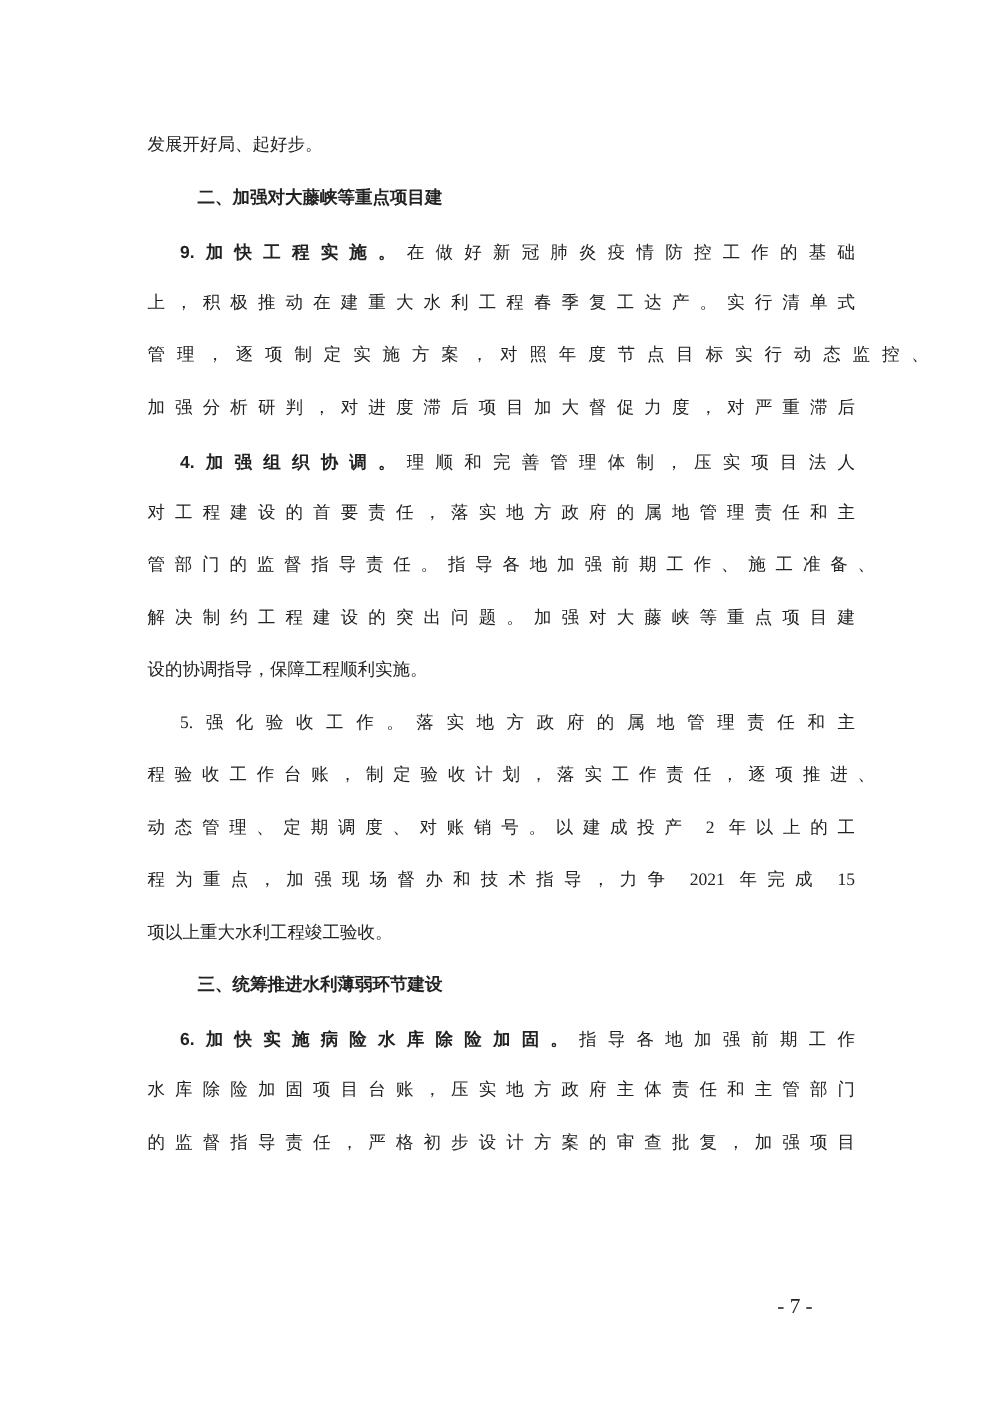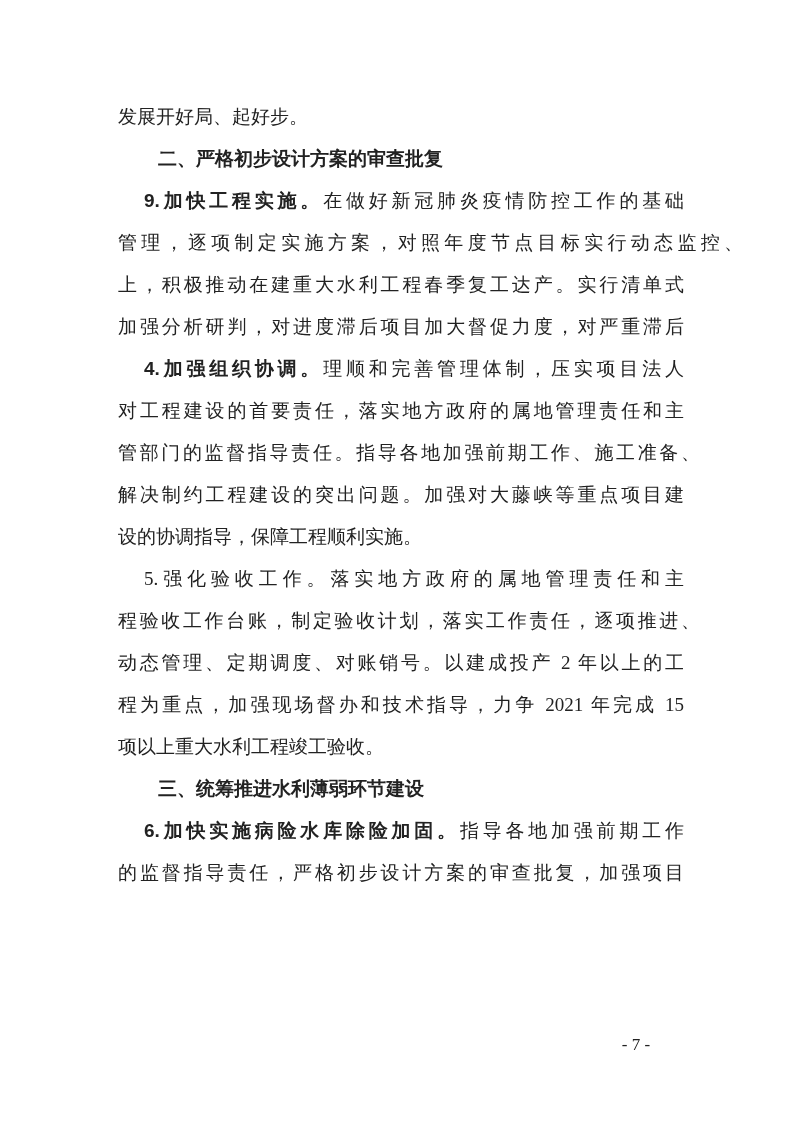--- a/index.html
+++ b/index.html
@@ -18,21 +18,21 @@
   .text-block {
     position: absolute;
     left: 118px;
     top: 96px;
     width: 566px;
   }
   .line {
     height: 42px;
     line-height: 42px;
     width: 566px;
-    font-size: 19px;
+    font-size: 14px;
     color: #222222;
     white-space: nowrap;
   }
   .line.j {
     text-align: justify;
     text-align-last: justify;
     text-justify: inter-character;
   }
   .line.l {
     text-align: left;
@@ -58,33 +58,34 @@
     color: #222222;
     font-family: "Liberation Serif", "DejaVu Serif", serif;
   }
 </style>
 </head>
 <body>
 
 <div class="page">
   <div class="text-block">
       <div class="line l"><span class="seg">发展开好局、起好步。</span></div>
-      <div class="line l ind-head"><span class="seg-kai">二、严格初步设计方案的审查批复</span></div>
+      <div class="line l ind-head"><span class="seg-kai">二、加强对大藤峡等重点项目建</span></div>
       <div class="line j ind-num"><span class="seg-hei">9.加快工程实施。</span><span class="seg">在做好新冠肺炎疫情防控工作的基础</span></div>
+      <div class="line j"><span class="seg">上，积极推动在建重大水利工程春季复工达产。实行清单式</span></div>
       <div class="line j" style="width: 625px;"><span class="seg">管理，逐项制定实施方案，对照年度节点目标实行动态监控、</span></div>
-      <div class="line j"><span class="seg">上，积极推动在建重大水利工程春季复工达产。实行清单式</span></div>
       <div class="line j"><span class="seg">加强分析研判，对进度滞后项目加大督促力度，对严重滞后</span></div>
       <div class="line j ind-num"><span class="seg-hei">4.加强组织协调。</span><span class="seg">理顺和完善管理体制，压实项目法人</span></div>
       <div class="line j"><span class="seg">对工程建设的首要责任，落实地方政府的属地管理责任和主</span></div>
       <div class="line j" style="width: 582px;"><span class="seg">管部门的监督指导责任。指导各地加强前期工作、施工准备、</span></div>
       <div class="line j"><span class="seg">解决制约工程建设的突出问题。加强对大藤峡等重点项目建</span></div>
       <div class="line l"><span class="seg">设的协调指导，保障工程顺利实施。</span></div>
       <div class="line j ind-num"><span class="seg">5.强化验收工作。</span><span class="seg">落实地方政府的属地管理责任和主</span></div>
       <div class="line j" style="width: 582px;"><span class="seg">程验收工作台账，制定验收计划，落实工作责任，逐项推进、</span></div>
       <div class="line j"><span class="seg">动态管理、定期调度、对账销号。以建成投产 2 年以上的工</span></div>
       <div class="line j"><span class="seg">程为重点，加强现场督办和技术指导，力争 2021 年完成 15</span></div>
       <div class="line l"><span class="seg">项以上重大水利工程竣工验收。</span></div>
       <div class="line l ind-head"><span class="seg-kai">三、统筹推进水利薄弱环节建设</span></div>
       <div class="line j ind-num"><span class="seg-hei">6.加快实施病险水库除险加固。</span><span class="seg">指导各地加强前期工作</span></div>
+      <div class="line j"><span class="seg">水库除险加固项目台账，压实地方政府主体责任和主管部门</span></div>
       <div class="line j"><span class="seg">的监督指导责任，严格初步设计方案的审查批复，加强项目</span></div>
     </div>
   <div class="page-number">- 7 -</div>
 </div>
 
 </body></html>

